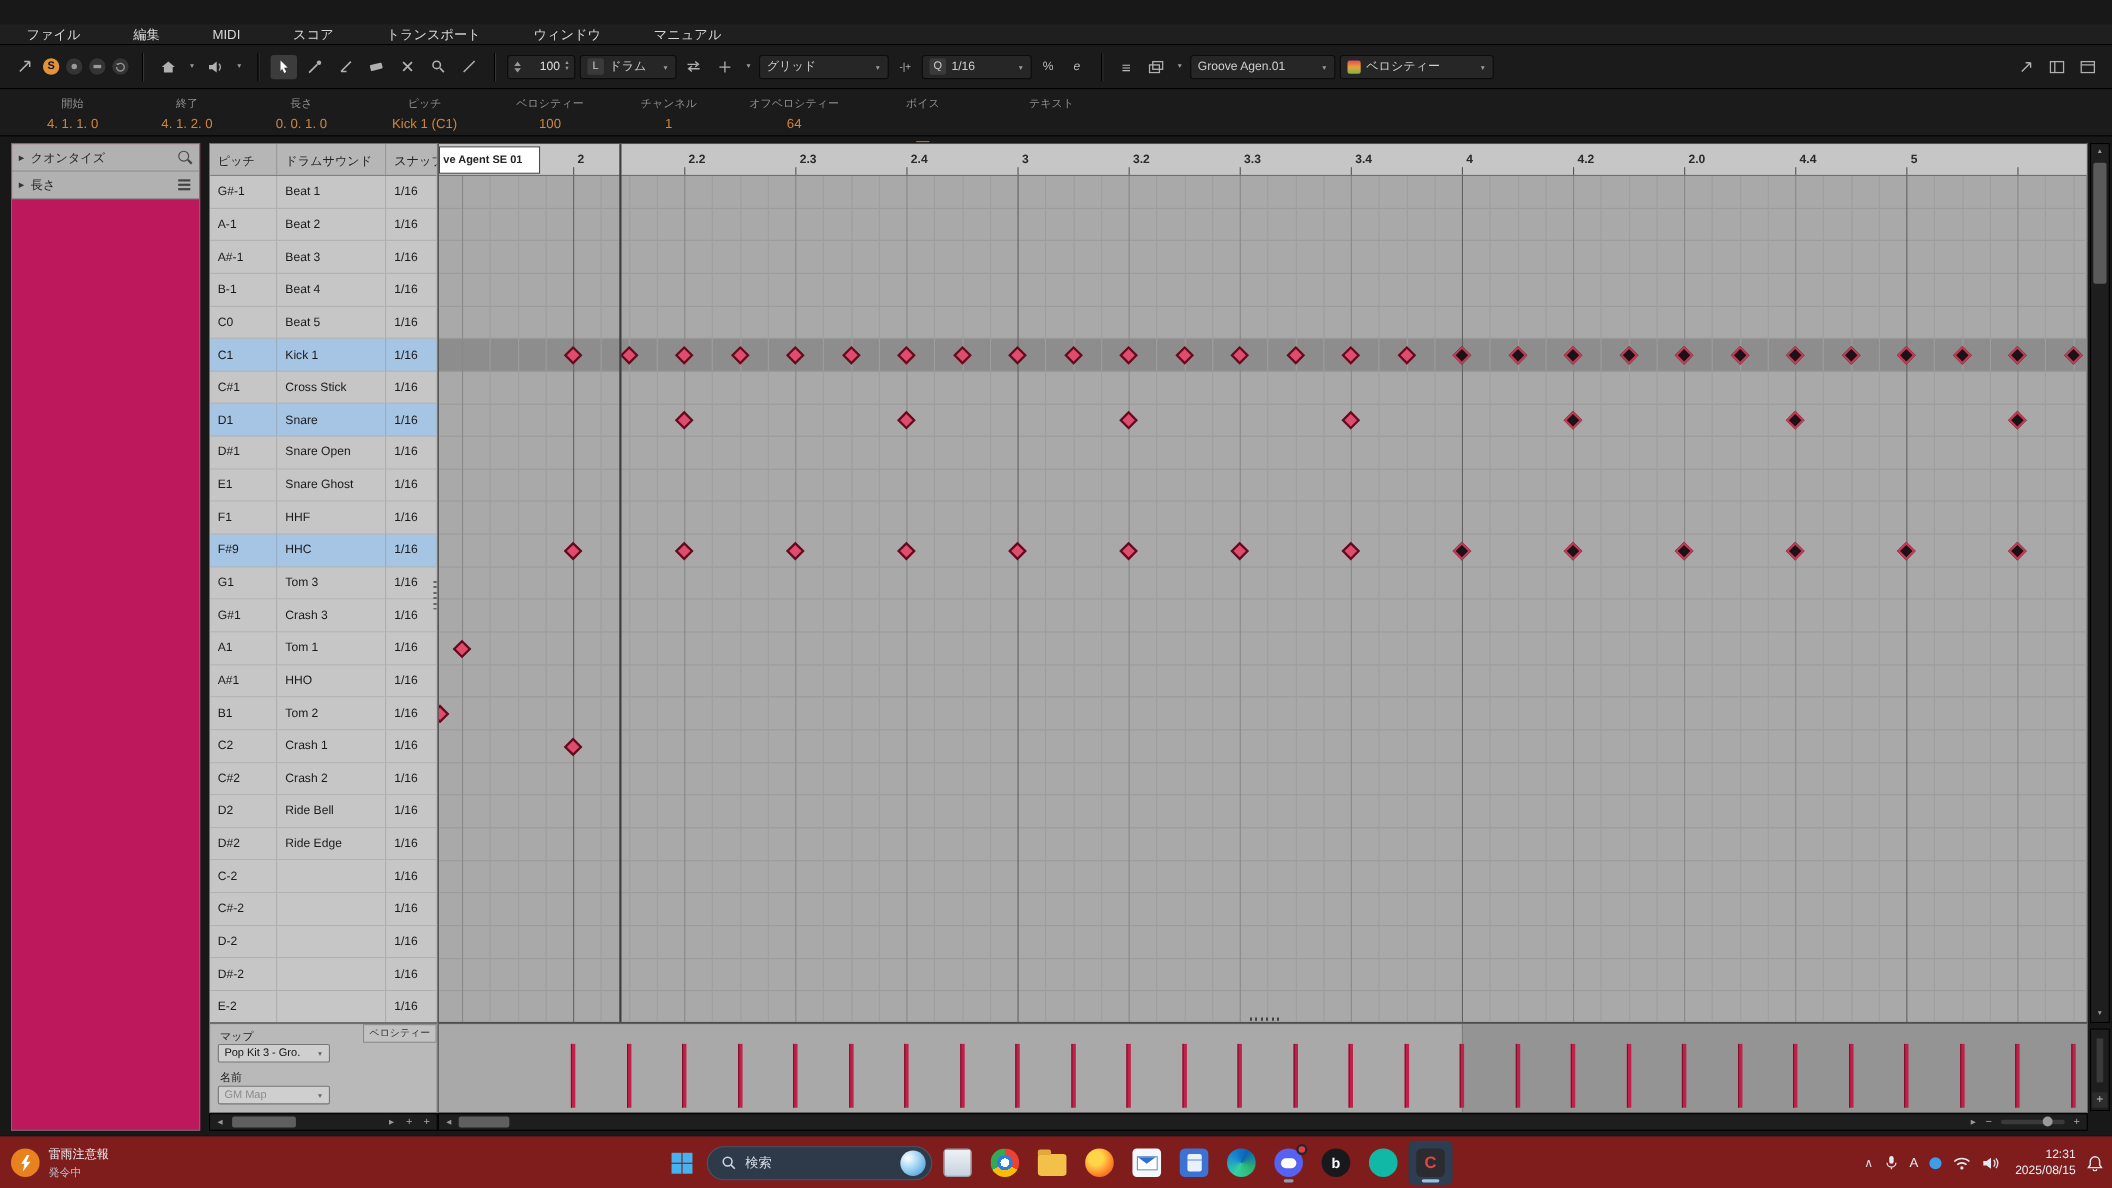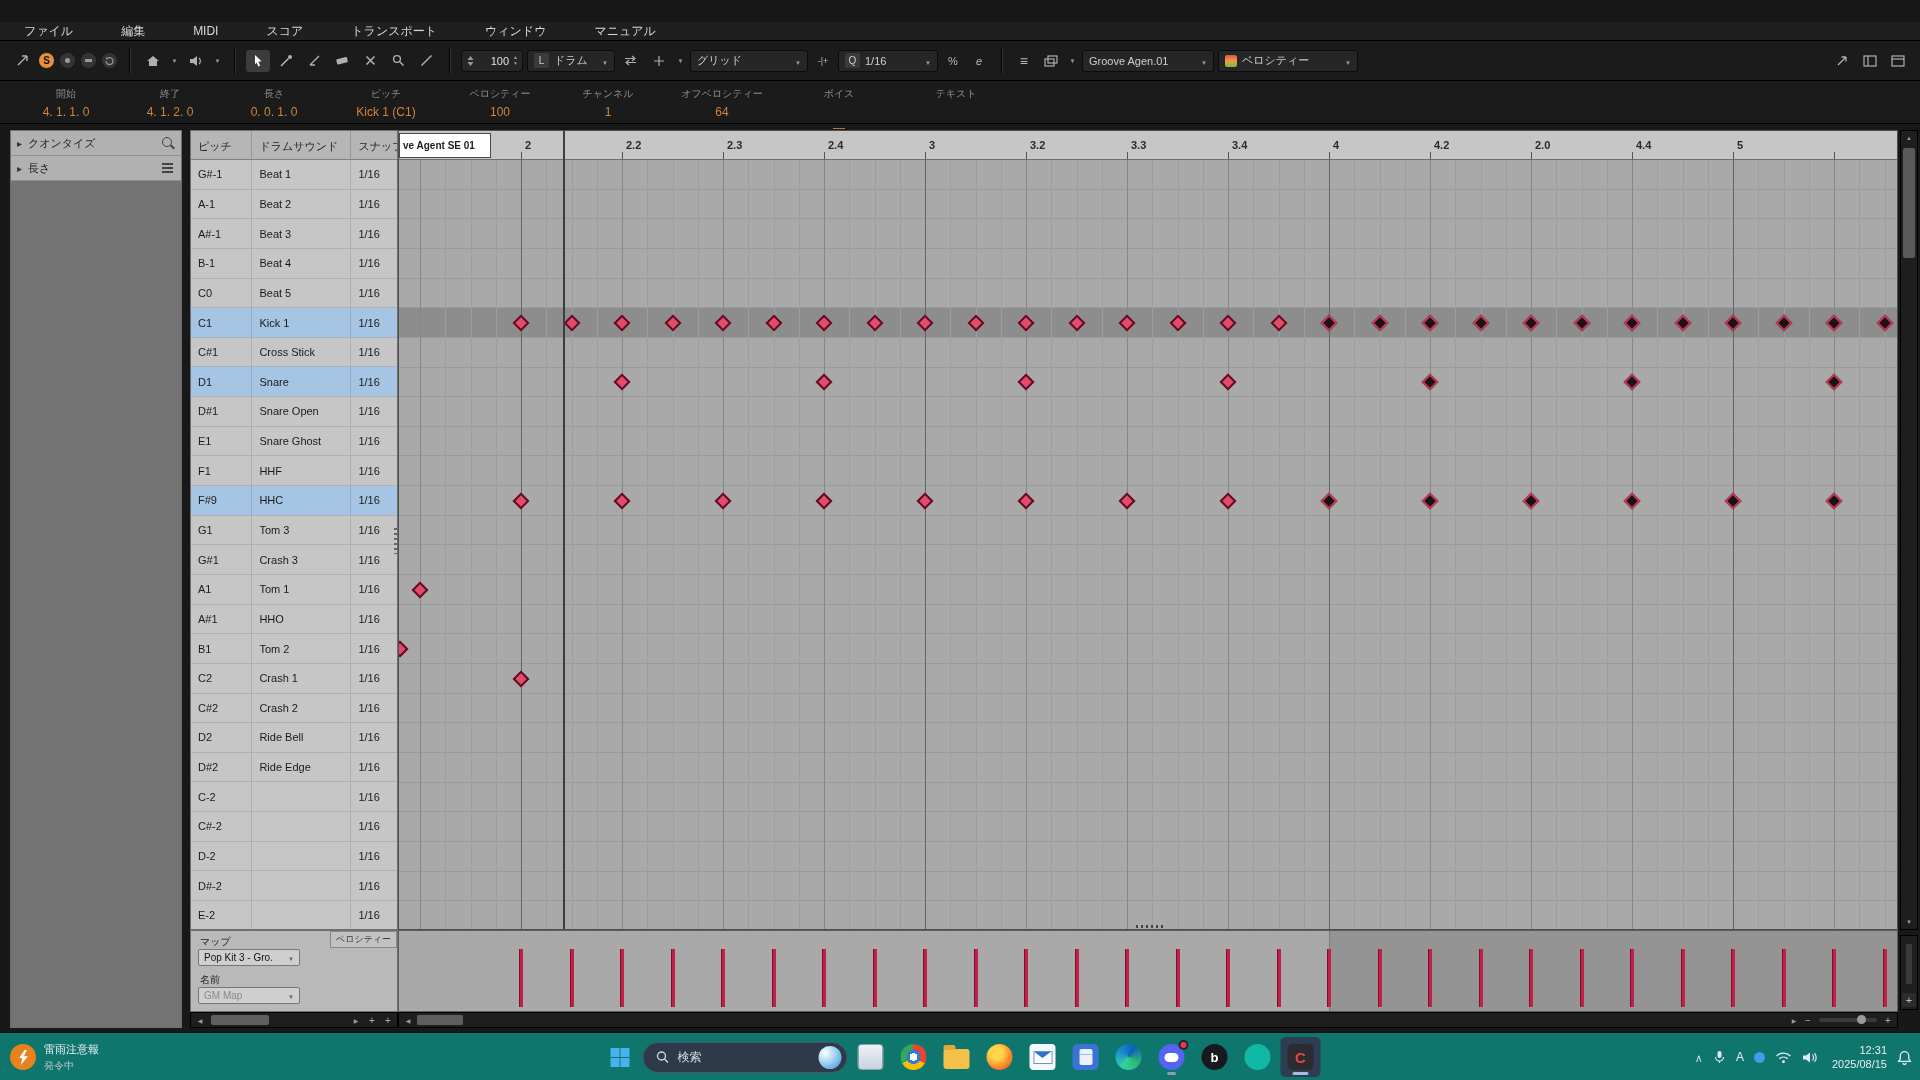--- a/index.html
+++ b/index.html
@@ -43,21 +43,21 @@
 .gradchip{width:12px;height:12px;border-radius:2px;background:linear-gradient(180deg,#e04c55,#e8a23a,#7fb64c);flex:none;}
 #tb-right{margin-left:auto;display:flex;gap:4px;}
 
 
 #infoline{position:absolute;left:0;top:81px;width:1920px;height:43px;background:#1b1b1b;border-bottom:1px solid #000;display:flex;padding-left:14px;}
 .info-field{display:flex;flex-direction:column;align-items:center;padding-top:6px;}
 .info-label{font-size:10px;color:#8f8f8f;white-space:nowrap;}
 .info-value{font-size:12px;color:#d0853c;margin-top:4px;white-space:nowrap;min-height:12px;}
 
 
-#inspector{position:absolute;left:10px;top:130px;width:172px;height:898px;background:#737373;border:1px solid #6f6f6f;}
+#inspector{position:absolute;left:10px;top:130px;width:172px;height:898px;background:#be185d;border:1px solid #6f6f6f;}
 .insp-header{height:25px;background:#b1b1b1;border-bottom:1px solid #8f8f8f;display:flex;align-items:center;padding:0 6px;font-size:11px;color:#1e1e1e;}
 .tri::before{content:"▸";font-size:10px;color:#333;margin-right:6px;}
 .insp-icon{width:14px;height:14px;margin-left:auto;position:relative;}
 .insp-icon.magnifier::before{content:"";position:absolute;left:1px;top:1px;width:8px;height:8px;border:1.5px solid #444;border-radius:50%;}
 .insp-icon.magnifier::after{content:"";position:absolute;left:9px;top:10px;width:5px;height:2px;background:#444;transform:rotate(45deg);}
 .insp-icon.bars::before{content:"";position:absolute;left:1px;top:2px;width:11px;height:2px;background:#444;box-shadow:0 4px 0 #444,0 8px 0 #444;}
 
 
 #drumlist{position:absolute;left:190px;top:130px;width:208px;height:800px;background:#c6c6c6;border:1px solid #6f6f6f;overflow:hidden;}
 #dl-header{height:29px;background:#b6b6b6;border-bottom:1px solid #808080;display:flex;font-size:11px;color:#222;}
@@ -116,21 +116,21 @@
 .sbtn.l::before{content:"◀";font-size:6px;}
 .sbtn.r::before{content:"▶";font-size:6px;}
 .sbtn.p::before{content:"+";font-size:10px;color:#aaa;}
 .sbtn.m::before{content:"−";font-size:10px;color:#aaa;}
 .strack{flex:1;height:10px;position:relative;}
 .sthumb{position:absolute;top:0;height:10px;background:#5f5f5f;border-radius:2px;}
 .zoomtrack{width:58px;height:4px;background:#3a3a3a;border-radius:2px;position:relative;flex:none;margin:0 4px;}
 .zoomdot{position:absolute;left:38px;top:-3px;width:9px;height:9px;border-radius:50%;background:#9a9a9a;}
 
 
-#taskbar{position:absolute;left:0;top:1032px;width:1920px;height:48px;background:#0f766e;border-top:1px solid #0a0f16;}
+#taskbar{position:absolute;left:0;top:1032px;width:1920px;height:48px;background:#7f1d1d;border-top:1px solid #0a0f16;}
 #tb-weather{position:absolute;left:10px;top:0;height:48px;display:flex;align-items:center;gap:8px;}
 #weather-icon{width:26px;height:26px;border-radius:50%;background:#e8821f;display:flex;align-items:center;justify-content:center;}
 #tb-weather .t1{font-size:11px;color:#f0f3f6;}
 #tb-weather .t2{font-size:10px;color:#b9c2cc;margin-top:2px;}
 #tb-center{position:absolute;left:50%;top:0;transform:translateX(-50%);height:48px;display:flex;align-items:center;gap:3px;}
 .tile{width:40px;height:40px;border-radius:5px;display:flex;align-items:center;justify-content:center;position:relative;flex:none;}
 .tile.active{background:#2d3d52;}
 .tile.run::after{content:"";position:absolute;bottom:2px;left:50%;transform:translateX(-50%);width:9px;height:3px;border-radius:2px;background:#8aa0b8;}
 .tile.active.run::after{width:16px;background:#9fc0e0;}
 #win-start{width:19px;height:19px;background:linear-gradient(#46b2f0,#46b2f0) left top/9px 9px no-repeat,linear-gradient(#46b2f0,#46b2f0) right top/9px 9px no-repeat,linear-gradient(#46b2f0,#46b2f0) left bottom/9px 9px no-repeat,linear-gradient(#46b2f0,#46b2f0) right bottom/9px 9px no-repeat;}

